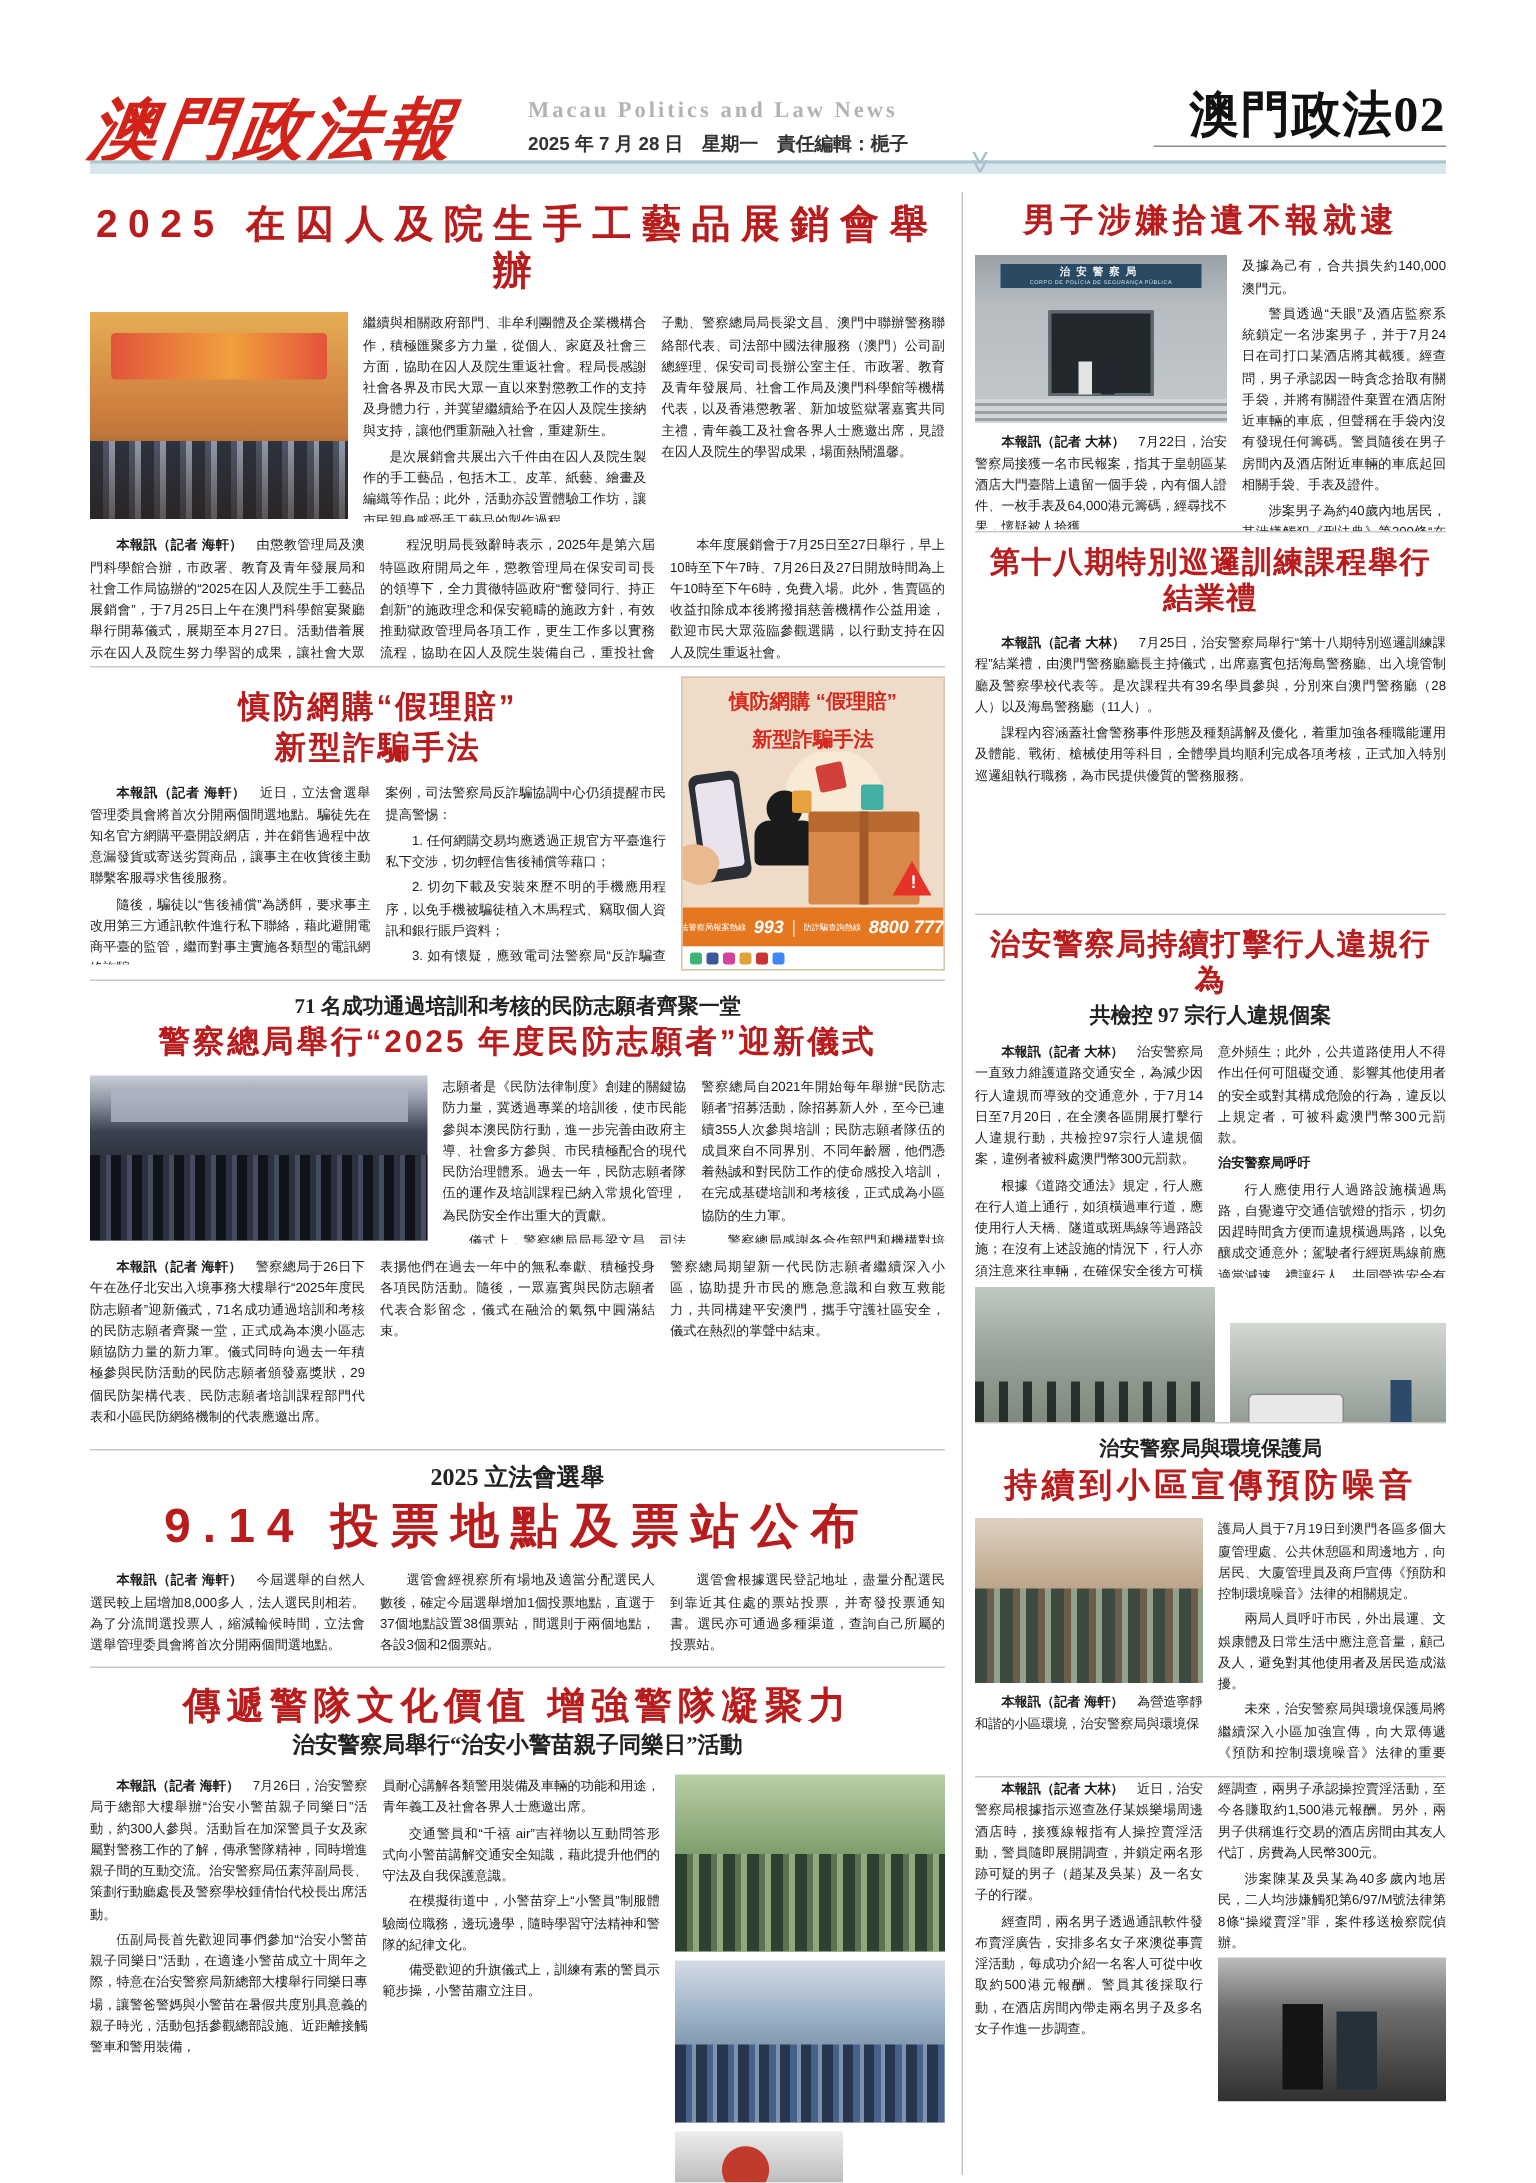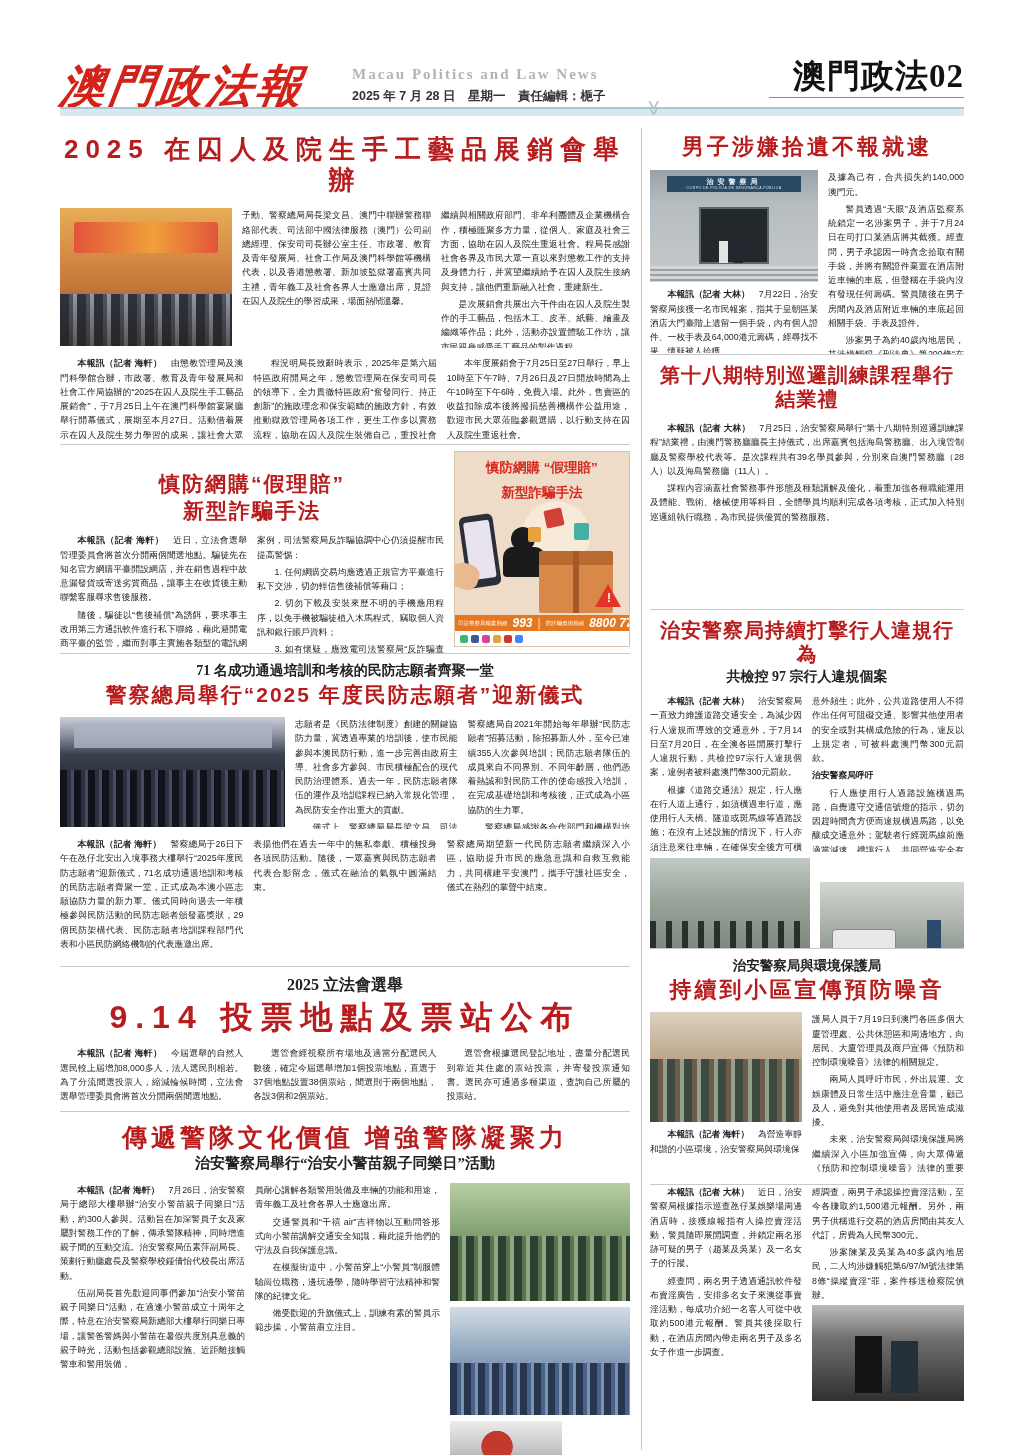--- a/index.html
+++ b/index.html
@@ -114,22 +114,22 @@
   .p-box { position:absolute; right:16px; bottom:2px; width:74px; height:62px;
            background:linear-gradient(180deg,#b96a30 0 22%,#d8894a 22% 100%); border-radius:2px; }
   .p-box::after { content:""; position:absolute; left:46%; top:0; width:8%; height:100%; background:#a35a28; }
   .p-warn { position:absolute; right:8px; bottom:8px; width:0; height:0;
             border-left:13px solid transparent; border-right:13px solid transparent;
             border-bottom:23px solid #e5332a; }
   .p-warn-ex { position:absolute; right:18px; bottom:10px; color:#fff; font-weight:900; font-size:12px; }
   .p-bag1 { position:absolute; right:66px; top:8px; width:18px; height:18px; background:#d2403a; border-radius:2px; transform:rotate(-12deg); }
   .p-bag2 { position:absolute; right:40px; top:22px; width:15px; height:17px; background:#43b0a5; border-radius:2px; }
   .p-bag3 { position:absolute; right:88px; top:26px; width:13px; height:15px; background:#e8a13c; border-radius:2px; }
-  .poster-hotline { height:16px; background:#e4771f; color:#fff; display:flex; align-items:center;
-                    justify-content:space-between; gap:5px; padding:0 3px; }
+  .poster-hotline { height:26px; background:#e4771f; color:#fff; display:flex; align-items:center;
+                    justify-content:center; gap:5px; padding:0 3px; }
   .poster-hotline .lbl { font-size:5.5px; white-space:nowrap; }
   .poster-hotline .num { font-size:12px; font-weight:900; font-style:italic; white-space:nowrap; }
   .poster-hotline .sep { color:#ffd9b0; font-size:12px; }
   .poster-foot { height:15px; background:#fff; display:flex; gap:3px; align-items:center; padding:0 5px; }
   .icon-sq { width:8px; height:8px; border-radius:2px; flex:none; }
 
   
   .h-xl { font-size:26px; letter-spacing:7px; }
   .h-l  { font-size:22px; letter-spacing:3px; }
   .h-m  { font-size:21px; letter-spacing:2px; }
@@ -151,46 +151,46 @@
 
   <div id="col-left">
 
     <section class="art" style="height:318px">
       <h2 class="hl h-xl" style="margin:8px 0 12px">2025 在囚人及院生手工藝品展銷會舉辦</h2>
       <div class="cols" style="height:140px">
         <div class="ph ph-a1" style="width:172px;height:138px">
           <div class="banner"></div>
         </div>
         <div class="c">
-          <p class="cont">子勳、警察總局局長梁文昌、澳門中聯辦警務聯絡部代表、司法部中國法律服務（澳門）公司副總經理、保安司司長辦公室主任、市政署、教育及青年發展局、社會工作局及澳門科學館等機構代表，以及香港懲教署、新加坡監獄署嘉賓共同主禮，青年義工及社會各界人士應邀出席，見證在囚人及院生的學習成果，場面熱鬧溫馨。</p>
-        </div>
-        <div class="c">
           <p class="cont">繼續與相關政府部門、非牟利團體及企業機構合作，積極匯聚多方力量，從個人、家庭及社會三方面，協助在囚人及院生重返社會。程局長感謝社會各界及市民大眾一直以來對懲教工作的支持及身體力行，并冀望繼續給予在囚人及院生接納與支持，讓他們重新融入社會，重建新生。</p>
           <p>是次展銷會共展出六千件由在囚人及院生製作的手工藝品，包括木工、皮革、紙藝、繪畫及編織等作品；此外，活動亦設置體驗工作坊，讓市民親身感受手工藝品的製作過程。</p>
+        </div>
+        <div class="c">
+          <p class="cont">子勳、警察總局局長梁文昌、澳門中聯辦警務聯絡部代表、司法部中國法律服務（澳門）公司副總經理、保安司司長辦公室主任、市政署、教育及青年發展局、社會工作局及澳門科學館等機構代表，以及香港懲教署、新加坡監獄署嘉賓共同主禮，青年義工及社會各界人士應邀出席，見證在囚人及院生的學習成果，場面熱鬧溫馨。</p>
         </div>
       </div>
       <div class="cols" style="margin-top:8px;height:116px">
         <div class="c">
           <p><b class="by">本報訊（記者 海軒）</b><span>　由懲教管理局及澳門科學館合辦，市政署、教育及青年發展局和社會工作局協辦的“2025在囚人及院生手工藝品展銷會”，于7月25日上午在澳門科學館宴聚廳舉行開幕儀式，展期至本月27日。活動借着展示在囚人及院生努力學習的成果，讓社會大眾感受他們積極改過的決心，從而支持和接納他們重返社會。</span></p>
 
         </div>
         <div class="c">
           <p>程況明局長致辭時表示，2025年是第六屆特區政府開局之年，懲教管理局在保安司司長的領導下，全力貫徹特區政府“奮發同行、持正創新”的施政理念和保安範疇的施政方針，有效推動獄政管理局各項工作，更生工作多以實務流程，協助在囚人及院生裝備自己，重投社會懷抱，展現新生。</p>
         </div>
         <div class="c">
           <p>本年度展銷會于7月25日至27日舉行，早上10時至下午7時、7月26日及27日開放時間為上午10時至下午6時，免費入場。此外，售賣區的收益扣除成本後將撥捐慈善機構作公益用途，歡迎市民大眾蒞臨參觀選購，以行動支持在囚人及院生重返社會。</p>
         </div>
       </div>
     </section>
     <hr class="rule">
 
     <section class="art" style="height:208px">
       <div class="cols" style="height:100%">
         <div style="width:384px;flex:none">
-          <h2 class="hl h-m" style="margin:26px 0 2px">慎防網購“假理賠”</h2>
+          <h2 class="hl h-m" style="margin:14px 0 2px">慎防網購“假理賠”</h2>
           <h2 class="hl h-m" style="margin:0 0 10px">新型詐騙手法</h2>
           <div class="cols" style="height:122px">
             <div class="c">
               <p><b class="by">本報訊（記者 海軒）</b><span>　近日，立法會選舉管理委員會將首次分開兩個間選地點。騙徒先在知名官方網購平臺開設網店，并在銷售過程中故意漏發貨或寄送劣質商品，讓事主在收貨後主動聯繫客服尋求售後服務。</span></p>
               <p>隨後，騙徒以“售後補償”為誘餌，要求事主改用第三方通訊軟件進行私下聯絡，藉此避開電商平臺的監管，繼而對事主實施各類型的電訊網絡詐騙。</p>
 
             </div>
             <div class="c">
               <p class="cont">案例，司法警察局反詐騙協調中心仍須提醒市民提高警惕：</p>
               <p>1. 任何網購交易均應透過正規官方平臺進行私下交涉，切勿輕信售後補償等藉口；</p>

